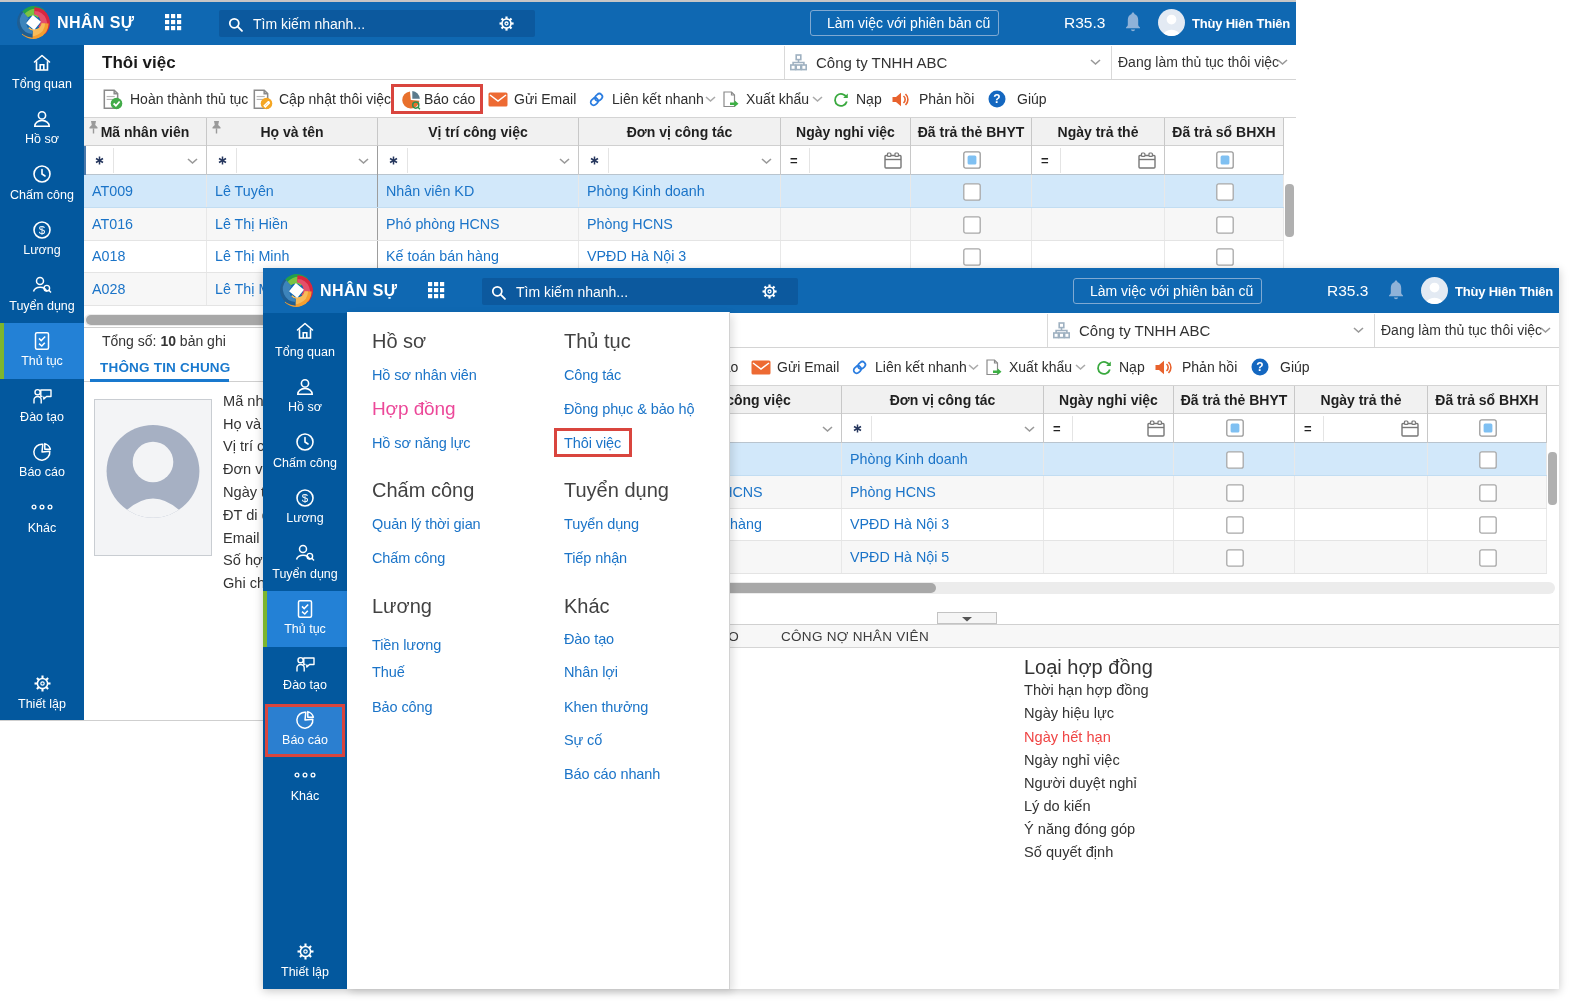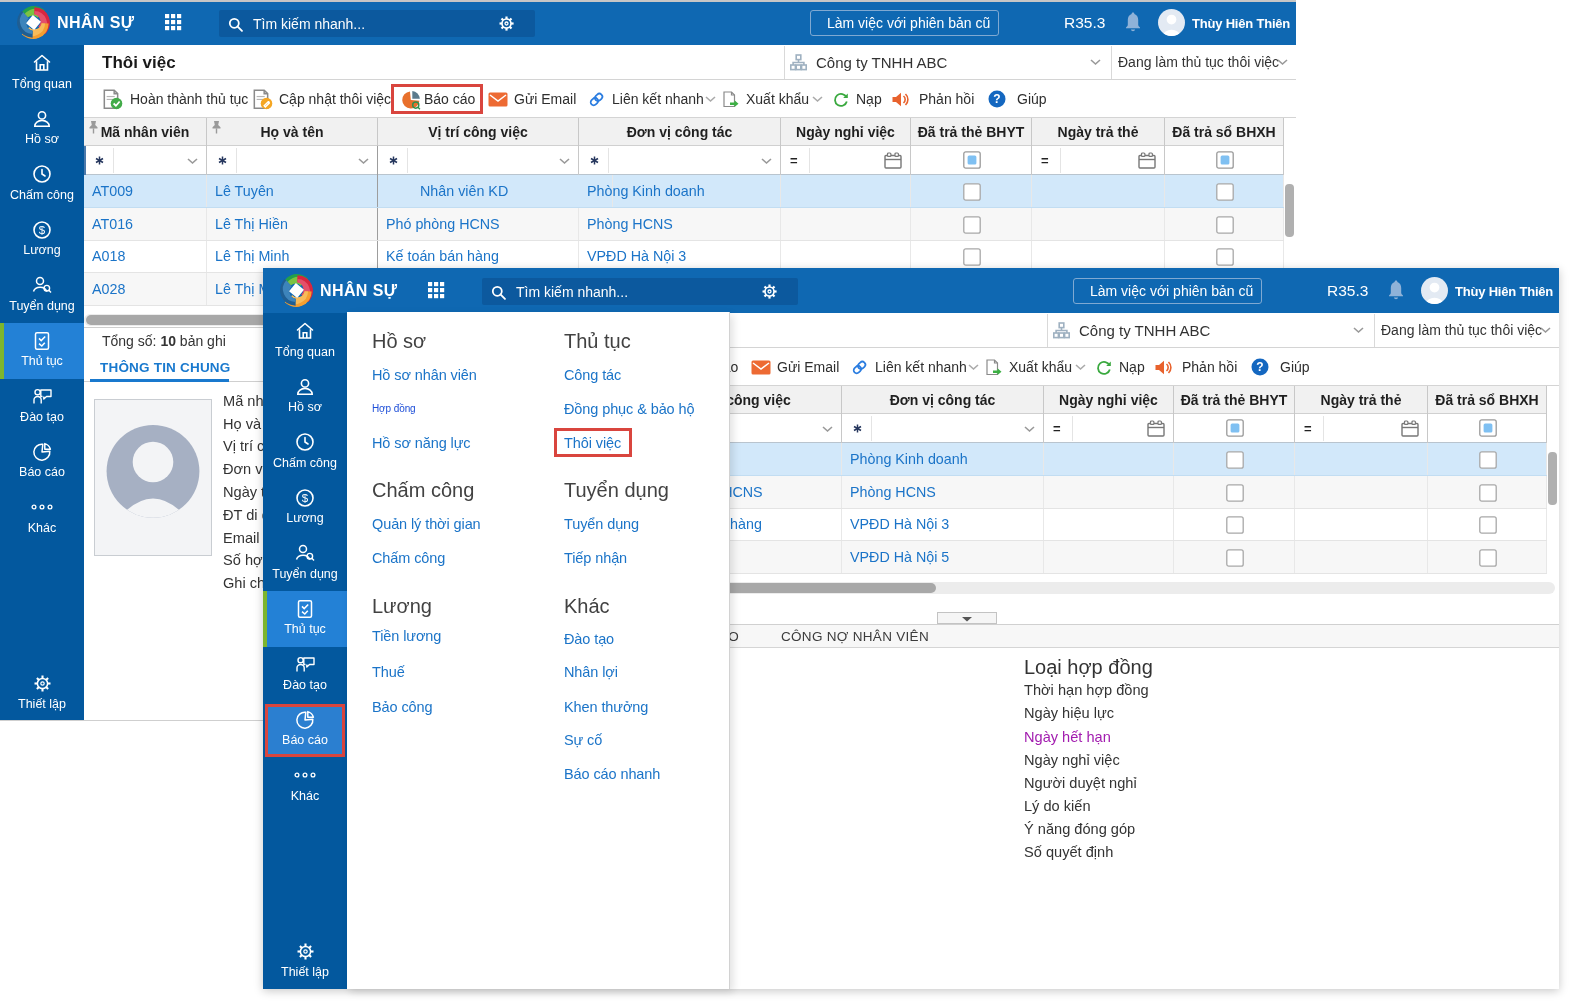--- a/index.html
+++ b/index.html
@@ -338,21 +338,21 @@
       <rect x="11" y="1" width="3.4" height="3.4" rx="1" stroke="#777" stroke-width="1.2" fill="#fff"></rect>
     </svg>
     <div class="abs " style="left:1165px;top:146px;width:119px;height:29px;border-right:1px solid #c8c8c8;"></div>
     <svg class="abs" style="left:1215.5px;top:151px;" width="18" height="18" viewBox="0 0 18 18">
       <rect x="0.8" y="0.8" width="16.4" height="16.4" rx="2" fill="#fff" stroke="#9a9a9a" stroke-width="1.3"></rect>
       <rect x="4.6" y="4.6" width="8.8" height="8.8" rx="1.5" fill="#7fc0f2"></rect>
     </svg>
     <div class="abs " style="left:84px;top:175px;width:1200px;height:33px;background:#d2e8fa;border-bottom:1px solid #c2ddf2;"></div>
     <div class="abs " style="left:84px;top:175px;width:123px;height:32px;border-right:1px solid #e8e8e8;font-size:14.3px;color:#1b74c8;line-height:32px;padding-left:8px;overflow:hidden;white-space:nowrap;">AT009</div>
     <div class="abs " style="left:207px;top:175px;width:171px;height:32px;border-right:1px solid #9d9d9d;font-size:14.3px;color:#1b74c8;line-height:32px;padding-left:8px;overflow:hidden;white-space:nowrap;">Lê Tuyên</div>
-    <div class="abs " style="left:378px;top:175px;width:201px;height:32px;border-right:1px solid #e8e8e8;font-size:14.3px;color:#1b74c8;line-height:32px;padding-left:8px;overflow:hidden;white-space:nowrap;margin-left:34px;">Nhân viên KD</div>
+    <div class="abs " style="left:378px;top:175px;width:201px;height:32px;border-right:1px solid #e8e8e8;font-size:14.3px;color:#1b74c8;line-height:32px;padding-left:8px;overflow:hidden;white-space:nowrap;">Nhân viên KD</div>
     <div class="abs " style="left:579px;top:175px;width:202px;height:32px;border-right:1px solid #e8e8e8;font-size:14.3px;color:#1b74c8;line-height:32px;padding-left:8px;overflow:hidden;white-space:nowrap;">Phòng Kinh doanh</div>
     <div class="abs " style="left:781px;top:175px;width:130px;height:32px;border-right:1px solid #e8e8e8;font-size:14.3px;color:#1b74c8;line-height:32px;padding-left:8px;overflow:hidden;white-space:nowrap;"></div>
     <div class="abs " style="left:911px;top:175px;width:121px;height:32px;border-right:1px solid #e8e8e8;font-size:14.3px;color:#1b74c8;line-height:32px;padding-left:8px;overflow:hidden;white-space:nowrap;"></div>
     <svg class="abs" style="left:962.5px;top:182.5px;" width="18" height="18" viewBox="0 0 18 18">
       <rect x="0.8" y="0.8" width="16.4" height="16.4" rx="2" fill="#fff" stroke="#a8a8a8" stroke-width="1.3"></rect>
     </svg>
     <div class="abs " style="left:1032px;top:175px;width:133px;height:32px;border-right:1px solid #e8e8e8;font-size:14.3px;color:#1b74c8;line-height:32px;padding-left:8px;overflow:hidden;white-space:nowrap;"></div>
     <div class="abs " style="left:1165px;top:175px;width:119px;height:32px;border-right:1px solid #e8e8e8;font-size:14.3px;color:#1b74c8;line-height:32px;padding-left:8px;overflow:hidden;white-space:nowrap;"></div>
     <svg class="abs" style="left:1215.5px;top:182.5px;" width="18" height="18" viewBox="0 0 18 18">
       <rect x="0.8" y="0.8" width="16.4" height="16.4" rx="2" fill="#fff" stroke="#a8a8a8" stroke-width="1.3"></rect>
@@ -835,36 +835,36 @@
     <div class="abs " style="left:674px;top:344px;width:60px;height:12px;background:#f5f5f5;border:1px solid #c3c3c3;"></div>
     <svg class="abs" style="left:698px;top:348px;" width="12" height="6" viewBox="0 0 12 6">
       <polygon points="1,1 11,1 6,5.5" fill="#555"></polygon>
     </svg>
     <div class="abs " style="left:84px;top:356px;width:1212px;height:24px;background:#f7f7f7;border-top:1px solid #d0d0d0;border-bottom:1px solid #d5d5d5;"></div>
     <div class="abs" style="right:820px;top:358.8px;height:19.5px;line-height:19.5px;font-size:13.5px;color:#3c3c3c;font-weight:400;white-space:nowrap;letter-spacing:0.3px;">THÔNG TIN BÀN GIAO</div>
     <div class="abs" style="left:518px;top:358.8px;height:19.5px;line-height:19.5px;font-size:13.5px;color:#3c3c3c;font-weight:400;white-space:nowrap;letter-spacing:0.3px;">CÔNG NỢ NHÂN VIÊN</div>
     <div class="abs" style="left:761px;top:389.2px;height:20.6px;line-height:20.6px;font-size:20px;color:#333;font-weight:400;white-space:nowrap;">Loại hợp đồng</div>
     <div class="abs" style="left:761px;top:412.3px;height:20.6px;line-height:20.6px;font-size:14.6px;color:#333;font-weight:400;white-space:nowrap;">Thời hạn hợp đồng</div>
     <div class="abs" style="left:761px;top:435.4px;height:20.6px;line-height:20.6px;font-size:14.6px;color:#333;font-weight:400;white-space:nowrap;">Ngày hiệu lực</div>
-    <div class="abs" style="left:761px;top:458.5px;height:20.6px;line-height:20.6px;font-size:14.6px;color:#a21caf;font-weight:400;white-space:nowrap;">Ngày hết hạn</div>
+    <div class="abs" style="left:761px;top:458.5px;height:20.6px;line-height:20.6px;font-size:14.6px;color:#ef4444;font-weight:400;white-space:nowrap;">Ngày hết hạn</div>
     <div class="abs" style="left:761px;top:481.6px;height:20.6px;line-height:20.6px;font-size:14.6px;color:#333;font-weight:400;white-space:nowrap;">Ngày nghỉ việc</div>
     <div class="abs" style="left:761px;top:504.7px;height:20.6px;line-height:20.6px;font-size:14.6px;color:#333;font-weight:400;white-space:nowrap;">Người duyệt nghỉ</div>
     <div class="abs" style="left:761px;top:527.8px;height:20.6px;line-height:20.6px;font-size:14.6px;color:#333;font-weight:400;white-space:nowrap;">Lý do kiến</div>
     <div class="abs" style="left:761px;top:550.9px;height:20.6px;line-height:20.6px;font-size:14.6px;color:#333;font-weight:400;white-space:nowrap;">Ý năng đóng góp</div>
     <div class="abs" style="left:761px;top:574.0px;height:20.6px;line-height:20.6px;font-size:14.6px;color:#333;font-weight:400;white-space:nowrap;">Số quyết định</div>
     <div class="abs " style="left:84px;top:44px;width:383px;height:677px;background:#fff;border-right:1px solid #d2d2d2;box-shadow:3px 3px 8px rgba(0,0,0,0.12);"></div>
     <div class="abs" style="left:109px;top:60.0px;height:26px;line-height:26px;font-size:20px;color:#424242;font-weight:400;white-space:nowrap;">Hồ sơ</div>
     <div class="abs" style="left:109px;top:209.0px;height:26px;line-height:26px;font-size:20px;color:#424242;font-weight:400;white-space:nowrap;">Chấm công</div>
     <div class="abs" style="left:109px;top:325.0px;height:26px;line-height:26px;font-size:20px;color:#424242;font-weight:400;white-space:nowrap;">Lương</div>
     <div class="abs" style="left:109px;top:96.8px;height:20.5px;line-height:20.5px;font-size:14.5px;color:#1b74c8;font-weight:400;white-space:nowrap;letter-spacing:-0.1px;">Hồ sơ nhân viên</div>
-    <div class="abs" style="left:109px;top:130.8px;height:20.5px;line-height:20.5px;font-size:10px;color:#1d4ed8;font-weight:400;white-space:nowrap;letter-spacing:-0.1px;">Hợp đồng</div>
+    <div class="abs" style="left:109px;top:130.8px;height:20.5px;line-height:20.5px;font-size:19px;color:#ec4899;font-weight:400;white-space:nowrap;letter-spacing:-0.1px;">Hợp đồng</div>
     <div class="abs" style="left:109px;top:164.8px;height:20.5px;line-height:20.5px;font-size:14.5px;color:#1b74c8;font-weight:400;white-space:nowrap;letter-spacing:-0.1px;">Hồ sơ năng lực</div>
     <div class="abs" style="left:109px;top:245.8px;height:20.5px;line-height:20.5px;font-size:14.5px;color:#1b74c8;font-weight:400;white-space:nowrap;letter-spacing:-0.1px;">Quản lý thời gian</div>
     <div class="abs" style="left:109px;top:279.8px;height:20.5px;line-height:20.5px;font-size:14.5px;color:#1b74c8;font-weight:400;white-space:nowrap;letter-spacing:-0.1px;">Chấm công</div>
-    <div class="abs" style="left:109px;top:358px;height:20.5px;line-height:20.5px;font-size:14.5px;color:#1b74c8;font-weight:400;white-space:nowrap;letter-spacing:-0.1px;">Tiền lương</div>
+    <div class="abs" style="left:109px;top:367px;height:20.5px;line-height:20.5px;font-size:14.5px;color:#1b74c8;font-weight:400;white-space:nowrap;letter-spacing:-0.1px;">Tiền lương</div>
     <div class="abs" style="left:109px;top:393.8px;height:20.5px;line-height:20.5px;font-size:14.5px;color:#1b74c8;font-weight:400;white-space:nowrap;letter-spacing:-0.1px;">Thuế</div>
     <div class="abs" style="left:109px;top:428.8px;height:20.5px;line-height:20.5px;font-size:14.5px;color:#1b74c8;font-weight:400;white-space:nowrap;letter-spacing:-0.1px;">Bảo công</div>
     <div class="abs" style="left:301px;top:60.0px;height:26px;line-height:26px;font-size:20px;color:#424242;font-weight:400;white-space:nowrap;">Thủ tục</div>
     <div class="abs" style="left:301px;top:209.0px;height:26px;line-height:26px;font-size:20px;color:#424242;font-weight:400;white-space:nowrap;">Tuyển dụng</div>
     <div class="abs" style="left:301px;top:325.0px;height:26px;line-height:26px;font-size:20px;color:#424242;font-weight:400;white-space:nowrap;">Khác</div>
     <div class="abs" style="left:301px;top:96.8px;height:20.5px;line-height:20.5px;font-size:14.5px;color:#1b74c8;font-weight:400;white-space:nowrap;letter-spacing:-0.1px;">Công tác</div>
     <div class="abs" style="left:301px;top:130.8px;height:20.5px;line-height:20.5px;font-size:14.5px;color:#1b74c8;font-weight:400;white-space:nowrap;letter-spacing:-0.1px;">Đồng phục &amp; bảo hộ</div>
     <div class="abs" style="left:301px;top:164.8px;height:20.5px;line-height:20.5px;font-size:14.5px;color:#1b74c8;font-weight:400;white-space:nowrap;letter-spacing:-0.1px;">Thôi việc</div>
     <div class="abs" style="left:301px;top:245.8px;height:20.5px;line-height:20.5px;font-size:14.5px;color:#1b74c8;font-weight:400;white-space:nowrap;letter-spacing:-0.1px;">Tuyển dụng</div>
     <div class="abs" style="left:301px;top:279.8px;height:20.5px;line-height:20.5px;font-size:14.5px;color:#1b74c8;font-weight:400;white-space:nowrap;letter-spacing:-0.1px;">Tiếp nhận</div>

